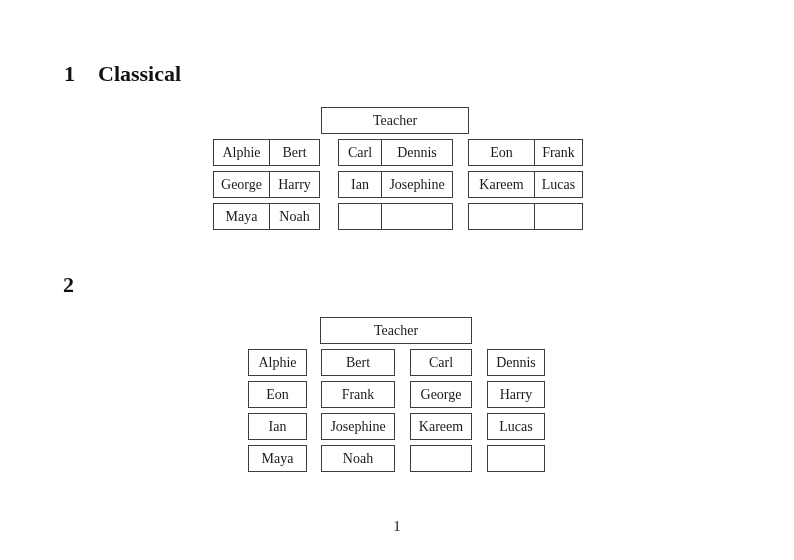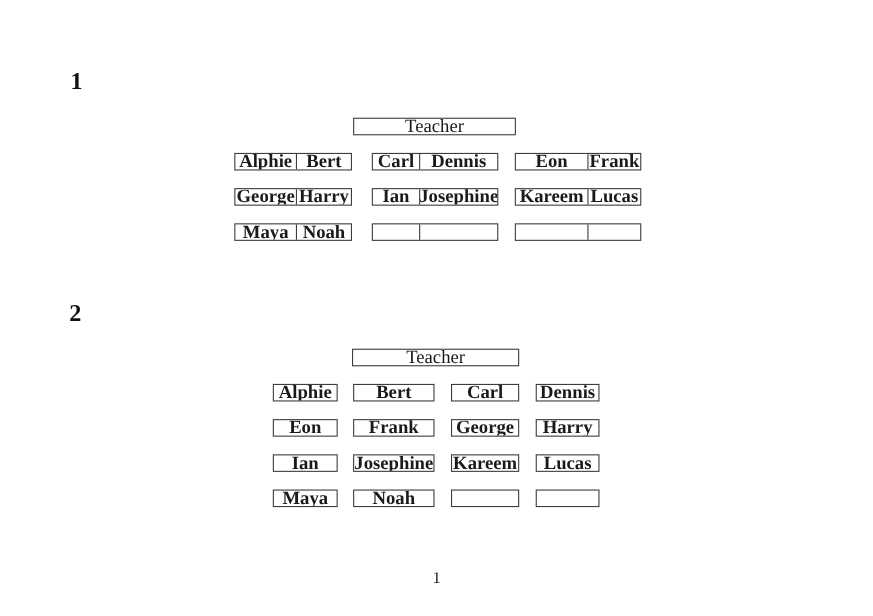--- a/index.html
+++ b/index.html
@@ -27,29 +27,28 @@
     white-space: nowrap;
   }
   #heading-classical   { left: 64px; top: 63px; }
   #heading-distributed { left: 63px; top: 274px; }
 
   .boxrow {
     position: absolute;
     left: 0;
     width: 100%;
     height: 17px;
-    font-weight: bold;
   }
   .deskbox, .seat, .teacher {
     position: absolute;
     box-sizing: border-box;
-    height: 16px;
+    height: 27px;
     border: 1px solid #3d3d3d;
     background: #ffffff;
-    font-size: 17px;
+    font-size: 14px;
     line-height: 14px;
   }
   .teacher {
     display: flex;
     align-items: center;
     justify-content: center;
   }
   #teacher-classical   { left: 321px; top: 107px; width: 148px; }
   #teacher-distributed { left: 320px; top: 317px; width: 152px; }
 
@@ -104,20 +103,21 @@
     color: #222222;
   }
 </style>
 </head>
 <body>
 
 <div id="page">
 
   <div class="section-heading" id="heading-classical">
     <span>1</span>
+    <span>Classical</span>
   </div>
 
   <div class="teacher" id="teacher-classical">Teacher</div>
 
   <div class="boxrow" id="crow1">
     <div class="deskbox cc1">
       <div class="cell cl">Alphie</div>
       <div class="cell cr">Bert</div>
     </div>
     <div class="deskbox cc2">

